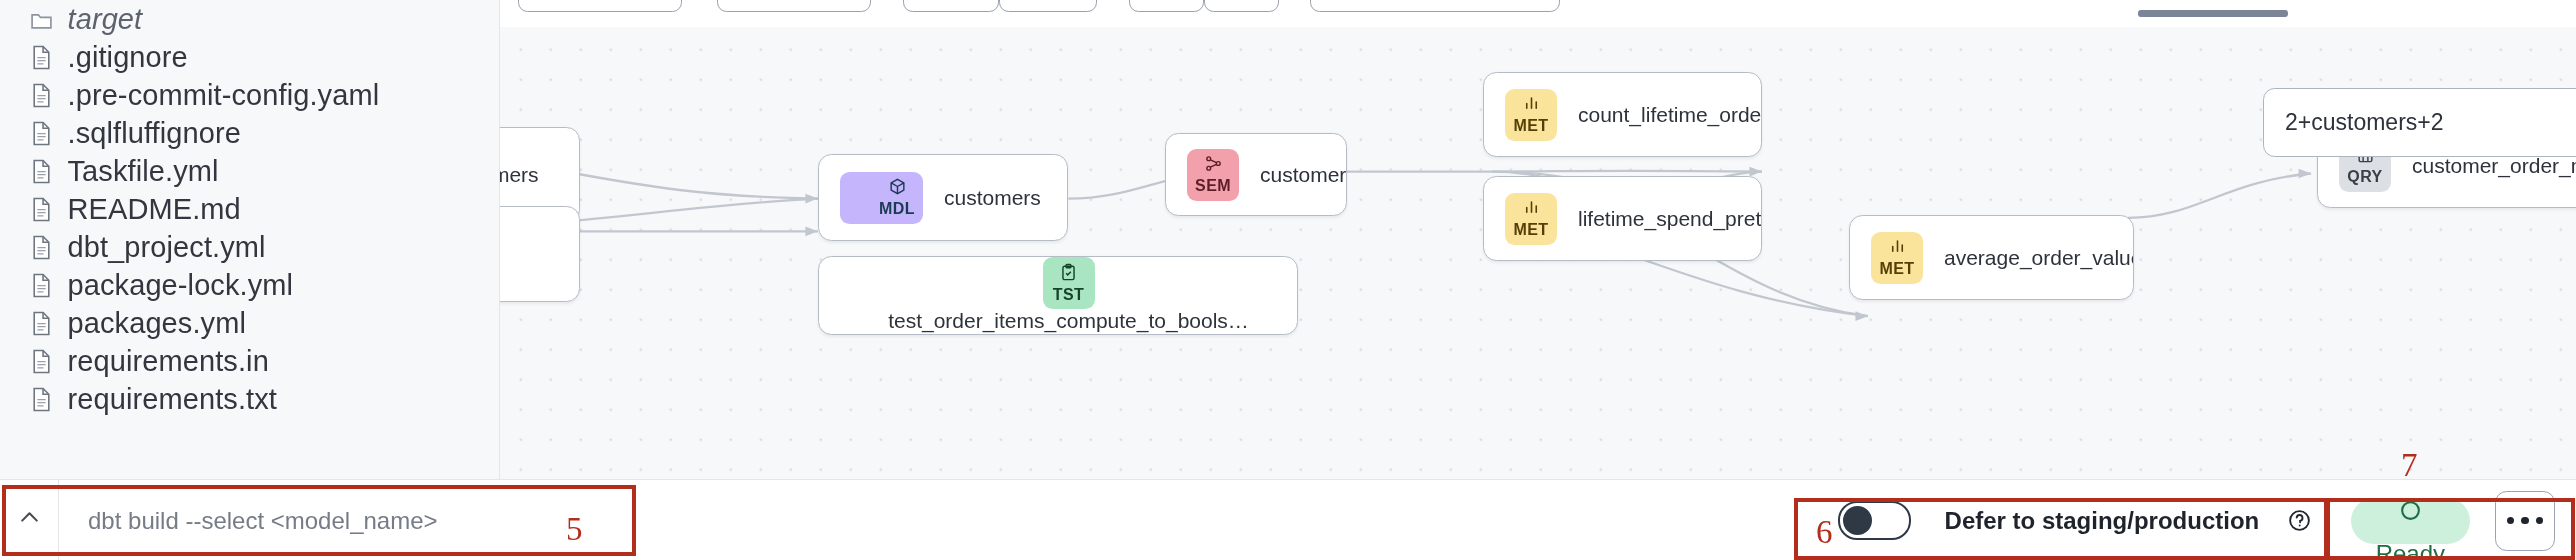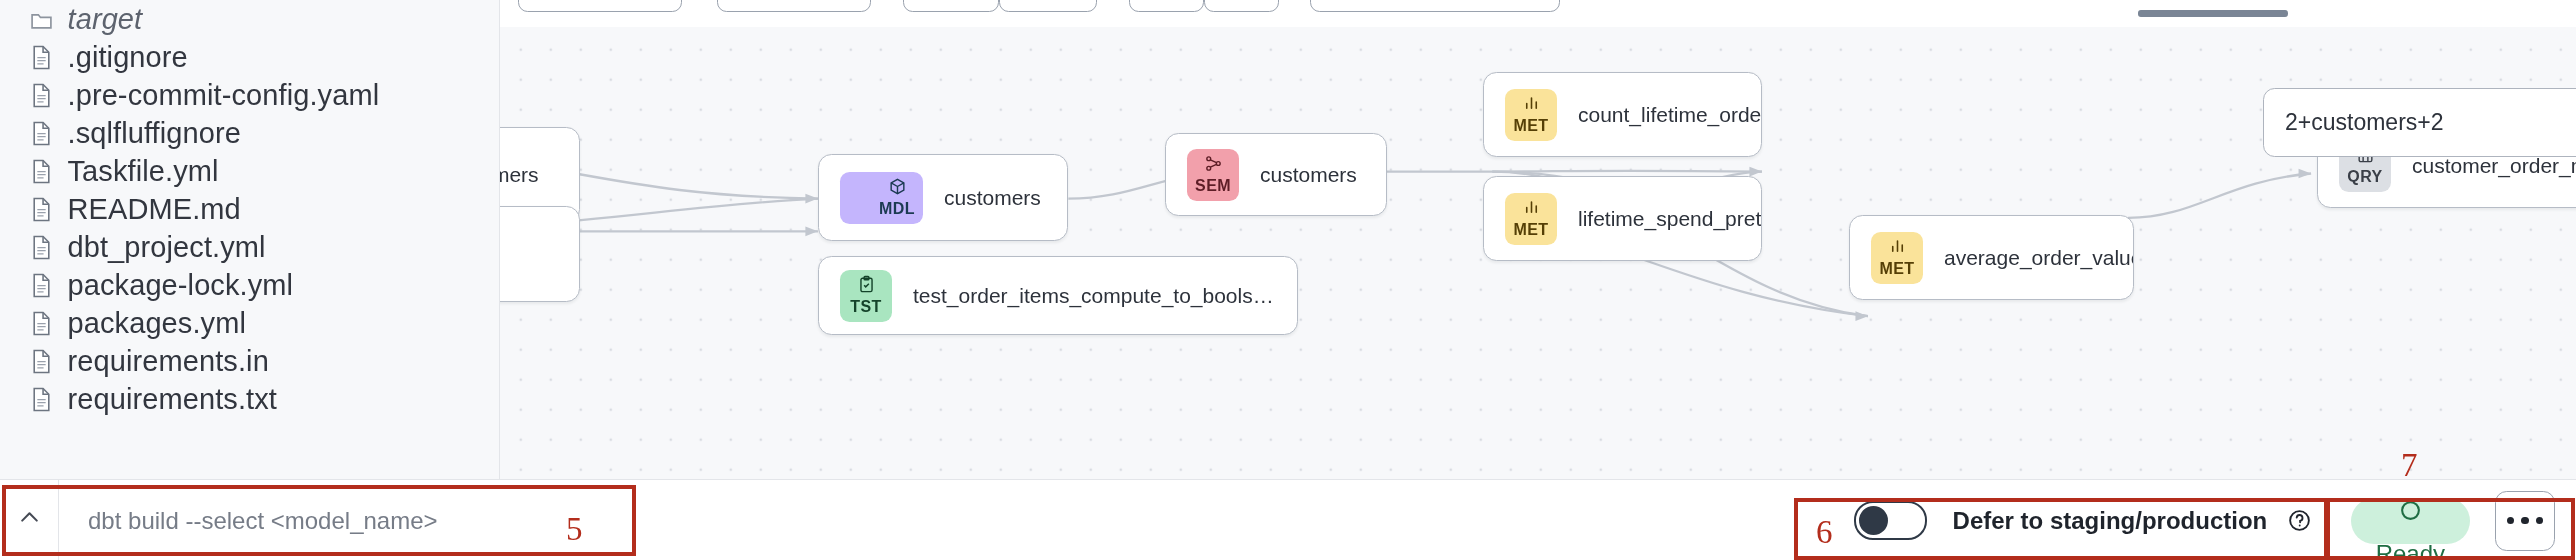--- a/index.html
+++ b/index.html
@@ -98,21 +98,21 @@
   }
   .cmdcollapse{
     width:58px;height:81px;display:flex;align-items:center;justify-content:center;
     border-right:1px solid #e3e5e9;font-size:25px;color:#454a54;
   }
   .cmdinput{
     flex:0 0 554px;height:81px;display:flex;align-items:center;
     padding-left:29px;font-size:24px;color:#767c87;box-sizing:border-box;
   }
   .bspacer{flex:1;}
-  .deferwrap{display:flex;align-items:center;gap:8px;padding-right:5.8px;}
+  .deferwrap{display:flex;align-items:center;gap:16px;padding-right:5.8px;}
   .toggle{
     width:73px;height:39px;border-radius:19px;background:#ffffff;
     border:2.9px solid #2f3946;display:flex;align-items:center;
     padding:0 2.9px;box-sizing:border-box;margin:0 17.3px 0 33px;
   }
   .toggle .knob{width:29px;height:29px;border-radius:50%;background:#2f3946;}
   .defertext{font-size:24px;font-weight:700;color:#1f242c;white-space:nowrap;}
   .helpicon{margin-left:11.6px;display:flex;align-items:center;}
   .readybadge{
     display:flex;align-items:center;gap:13.5px;
@@ -299,32 +299,32 @@
         <div class="node" style="left: 318px; top: 127px; width: 250px; height: 87px;">
           <span class="badge mdl">
             <span class="bico"><svg width="19" height="19" viewBox="0 0 24 24" fill="none" stroke="currentColor" stroke-width="1.8">
                 <path d="M12 3 20 7.5v9L12 21 4 16.5v-9z"></path>
                 <path d="M12 12v9M12 12 4 7.5M12 12l8-4.5"></path>
               </svg></span>
             <span class="btxt">MDL</span>
           </span>
           <span class="nlabel" style="">customers</span>
         </div>
-        <div class="node" style="left: 318px; top: 229px; width: 480px; height: 79px;">
+        <div class="node" style="left: 318px; top: 229px; width: 480px; height: 79px; flex-direction: column;">
           <span class="badge tst">
             <span class="bico"><svg width="19" height="19" viewBox="0 0 24 24" fill="none" stroke="currentColor" stroke-width="1.8">
                 <rect x="5" y="4" width="14" height="17" rx="2"></rect>
                 <rect x="9" y="2" width="6" height="4" rx="1"></rect>
                 <path d="M9 13l2 2 4-4"></path>
               </svg></span>
             <span class="btxt">TST</span>
           </span>
           <span class="nlabel" style="">test_order_items_compute_to_bools…</span>
         </div>
-        <div class="node" style="left: 665px; top: 106px; width: 222px; height: 83px;">
+        <div class="node" style="left: 665px; top: 106px; width: 182px; height: 83px;">
           <span class="badge sem">
             <span class="bico"><svg width="19" height="19" viewBox="0 0 24 24" fill="none" stroke="currentColor" stroke-width="1.8">
                 <circle cx="6" cy="6" r="2.4"></circle>
                 <circle cx="18" cy="12" r="2.4"></circle>
                 <circle cx="6" cy="18" r="2.4"></circle>
                 <path d="M8 7.3 15.8 11M8 16.7 15.8 13"></path>
               </svg></span>
             <span class="btxt">SEM</span>
           </span>
           <span class="nlabel" style="">customers</span>

